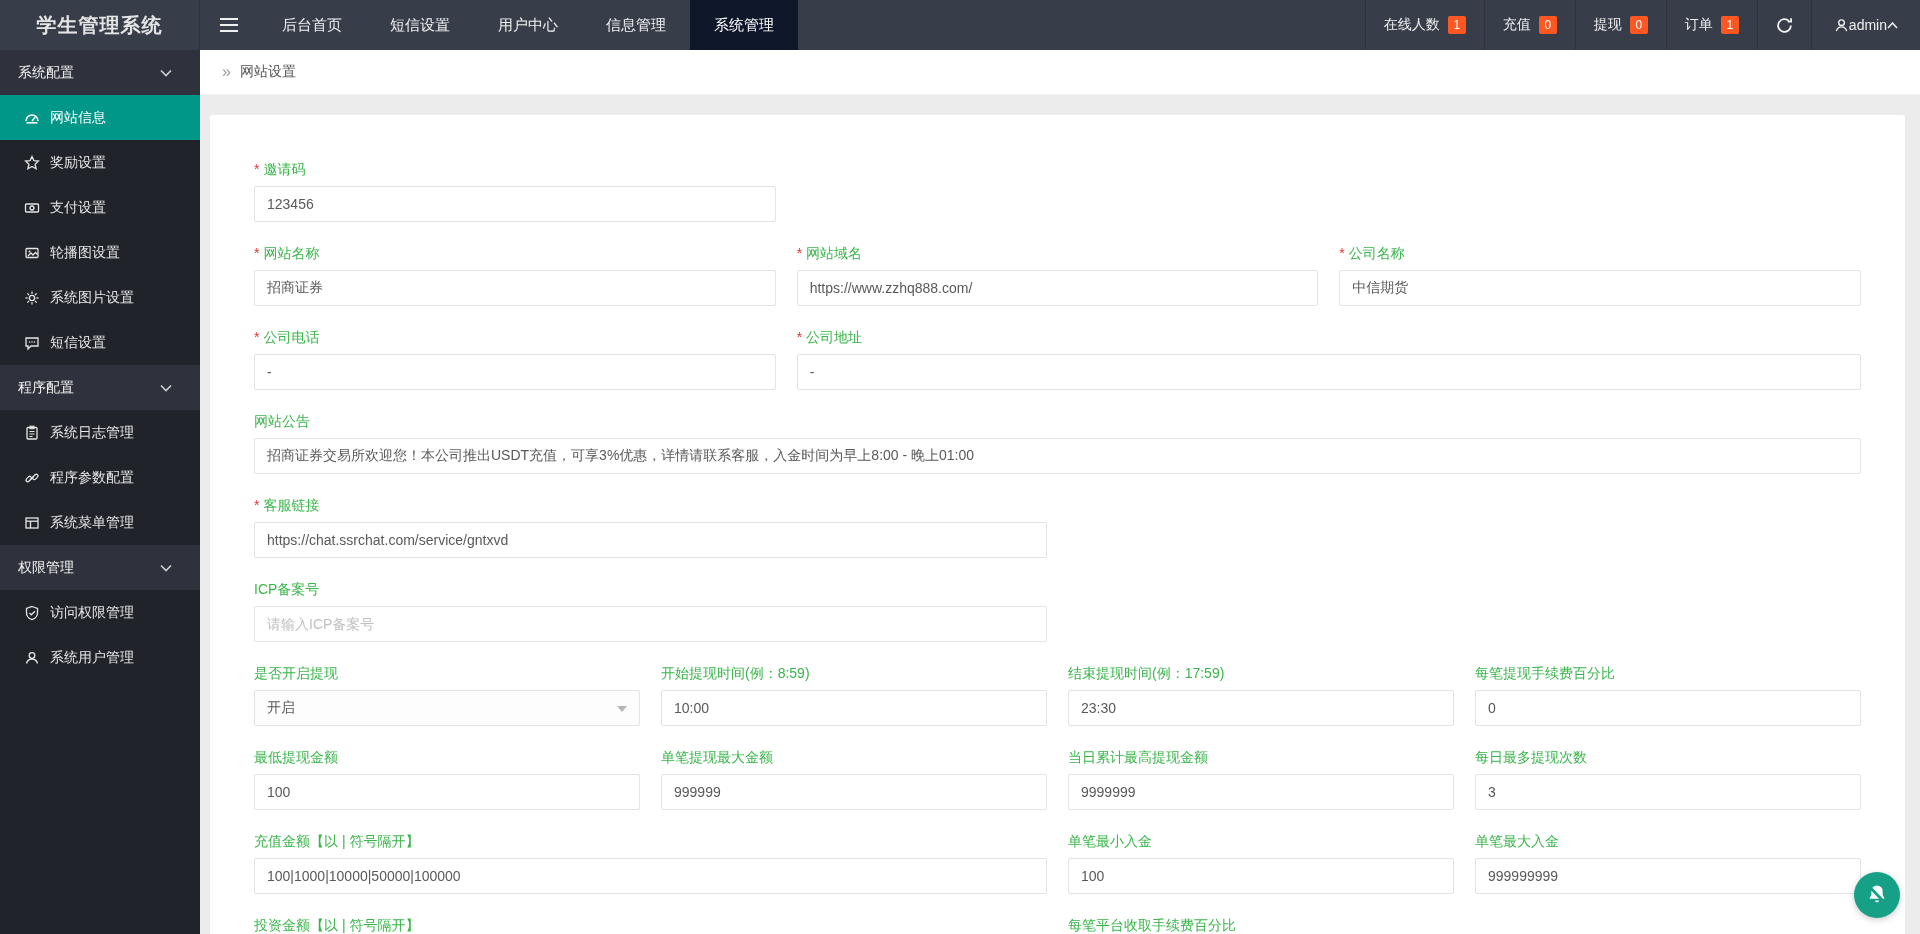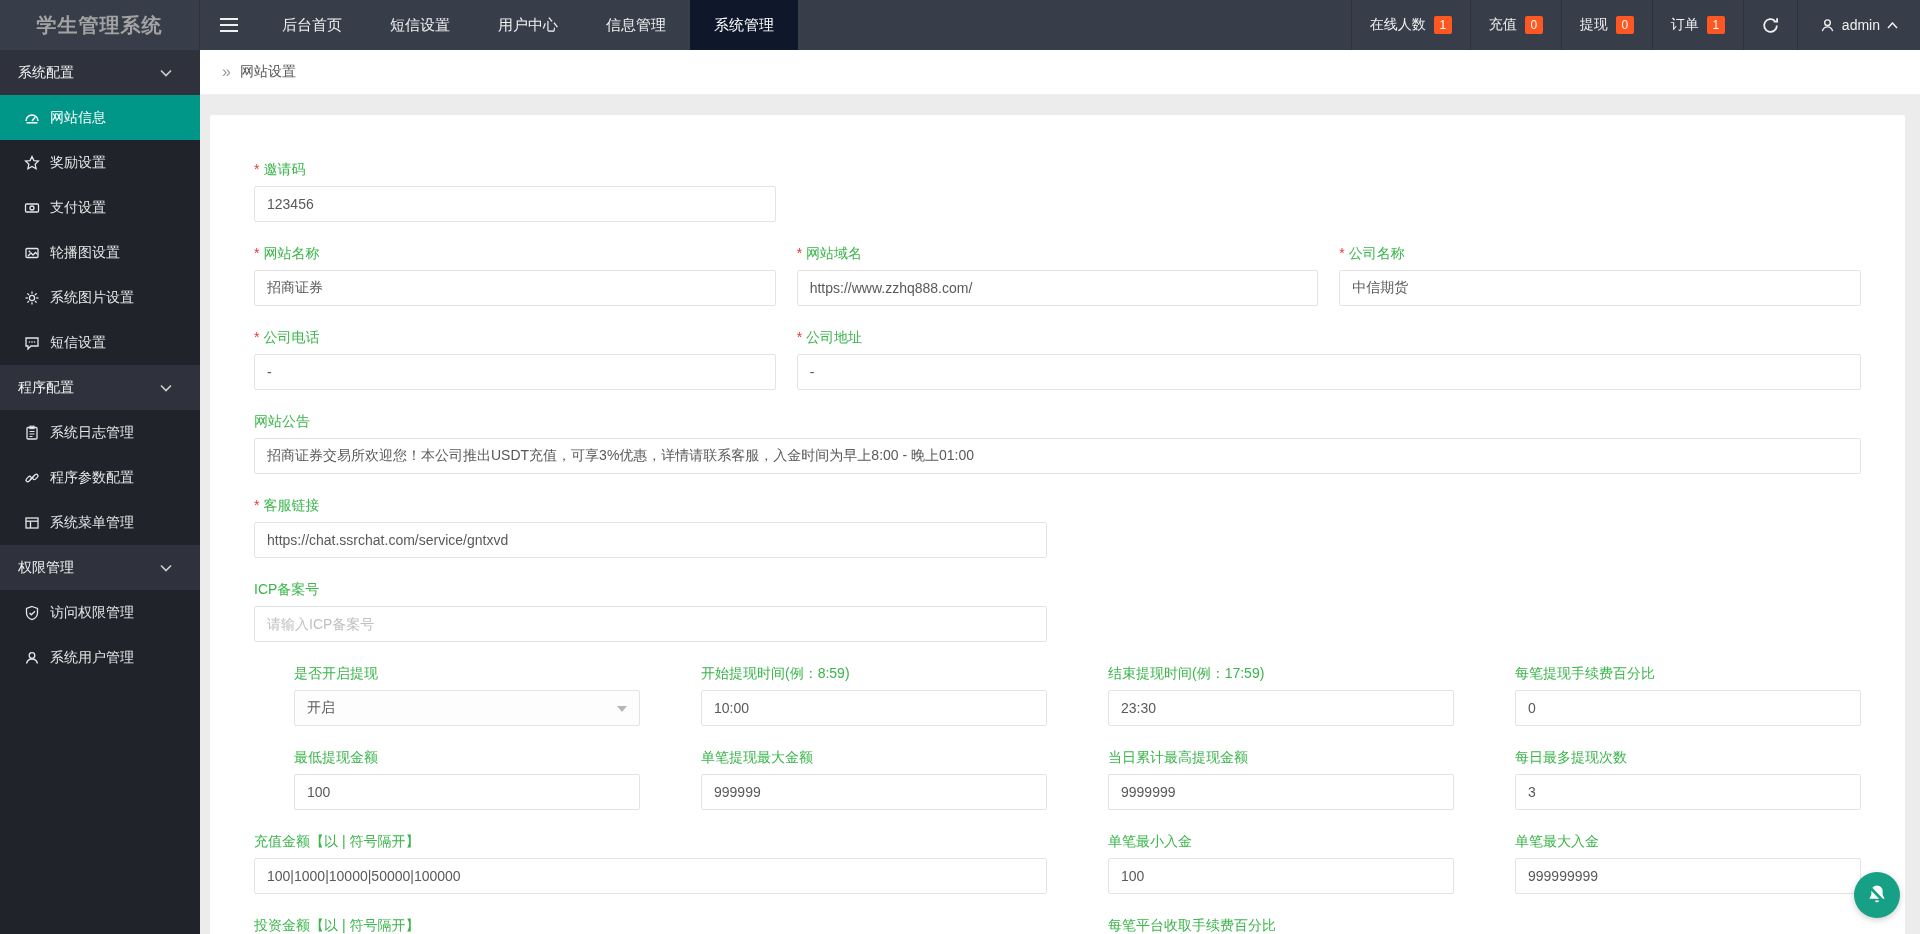--- a/index.html
+++ b/index.html
@@ -2,47 +2,47 @@
 <html><head>
 <meta charset="utf-8">
 <style>
   * { margin:0; padding:0; box-sizing:border-box; }
   html,body { width:1920px; height:934px; overflow:hidden; }
   body { font-family:"Liberation Sans","DejaVu Sans",sans-serif; background:#ececec; }
   .page { position:relative; width:1920px; height:934px; overflow:hidden; }
 
   
   header { position:absolute; top:0; left:0; right:0; height:50px; background:#373d49; display:flex; align-items:stretch; z-index:10; }
-  .logo { width:200px; display:flex; align-items:center; justify-content:center; color:#a3a3a3; font-size:20px; font-weight:600; letter-spacing:1px; border-right:1px solid rgba(0,0,0,.18); }
+  .logo { width:200px; display:flex; align-items:center; justify-content:center; color:#e5e5e5; font-size:20px; font-weight:600; letter-spacing:1px; border-right:1px solid rgba(0,0,0,.18); }
   .burger { width:58px; display:flex; align-items:center; justify-content:center; cursor:pointer; }
   .topnav { display:flex; align-items:stretch; }
   .topnav .tnav-item { display:flex; align-items:center; padding:0 24px; color:#f0f0f0; font-size:15px; cursor:pointer; }
   .topnav .tnav-item.active { background:#0f172a; color:#fff; }
   .tb-right { margin-left:auto; display:flex; align-items:stretch; }
   .stat { display:flex; align-items:center; padding:0 18px; color:#f0f0f0; font-size:14px; border-left:1px solid rgba(0,0,0,.18); cursor:pointer; }
   .badge { display:inline-block; margin-left:8px; min-width:18px; text-align:center; background:#FF5722; color:#fff; font-size:12px; line-height:18px; height:18px; padding:0 5px; border-radius:2px; }
   .icon-btn { display:flex; align-items:center; justify-content:center; width:54px; border-left:1px solid rgba(0,0,0,.18); cursor:pointer; }
-  .userbox { display:flex; align-items:center; gap:7px; padding:0 22px; color:#f0f0f0; font-size:14px; border-left:1px solid rgba(0,0,0,.18); cursor:pointer; }
+  .userbox { display:flex; align-items:center; padding:0 22px; color:#f0f0f0; font-size:14px; border-left:1px solid rgba(0,0,0,.18); cursor:pointer; }
 
   
   aside { position:absolute; top:50px; left:0; bottom:0; width:200px; background:#21232b; z-index:9; }
   .sec-header { height:45px; display:flex; align-items:center; justify-content:space-between; padding:0 28px 0 18px; background:#2f323c; color:#f2f2f2; font-size:14px; cursor:pointer; }
   .side-item { height:45px; display:flex; align-items:center; gap:10px; padding:0 18px 0 24px; color:#e6e6e6; font-size:14px; cursor:pointer; }
   .side-item.active { background:#009688; color:#fff; }
   .side-item svg, .sec-header svg { flex:0 0 auto; }
 
   
   main { position:absolute; top:50px; left:200px; right:0; bottom:0; background:#ececec; overflow:hidden; }
   .crumb-bar { height:45px; background:#fff; display:flex; align-items:center; padding:0 22px; border-bottom:1px solid #f0f0f0; }
   .crumb-sep { color:#9a9a9a; font-size:16px; margin-right:9px; }
   .crumb-title { color:#555; font-size:14px; }
   .card { margin:20px 15px 0 10px; background:#fff; border-radius:2px; min-height:900px; padding:45px 44px 20px; }
 
   .fgrid { display:grid; grid-template-columns:repeat(12,1fr); column-gap:21px; }
-  .c3{grid-column:span 3;margin-left:40px;} .c4{grid-column:span 4;} .c6{grid-column:span 6;} .c8{grid-column:span 8;} .c12{grid-column:span 12;}
+  .c3{grid-column:span 3;} .c4{grid-column:span 4;} .c6{grid-column:span 6;} .c8{grid-column:span 8;} .c12{grid-column:span 12;}
   .field { margin-bottom:22px; }
   .field label { display:block; height:18px; line-height:18px; margin-bottom:8px; color:#39b54a; font-size:14px; }
   .req { color:#e53935; margin-right:4px; font-size:14px; vertical-align:top; }
   .field input, .fake-select { width:100%; height:36px; border:1px solid #e3e3e3; border-radius:2px; background:#fff; padding:0 12px; font-size:14px; color:#595959; outline:none; font-family:inherit; }
   .field input::placeholder { color:#bfbfbf; }
   .fake-select { display:flex; align-items:center; position:relative; cursor:pointer; background:#fdfdfd; }
   .fake-select .tri { position:absolute; right:12px; top:15px; width:0; height:0; border-left:5px solid transparent; border-right:5px solid transparent; border-top:6px solid #b6b6b6; }
 
   
   .float-btn { position:absolute; right:20px; bottom:16px; width:46px; height:46px; border-radius:50%; background:#16a085; display:flex; align-items:center; justify-content:center; cursor:pointer; box-shadow:0 2px 6px rgba(0,0,0,.2); z-index:20; }

